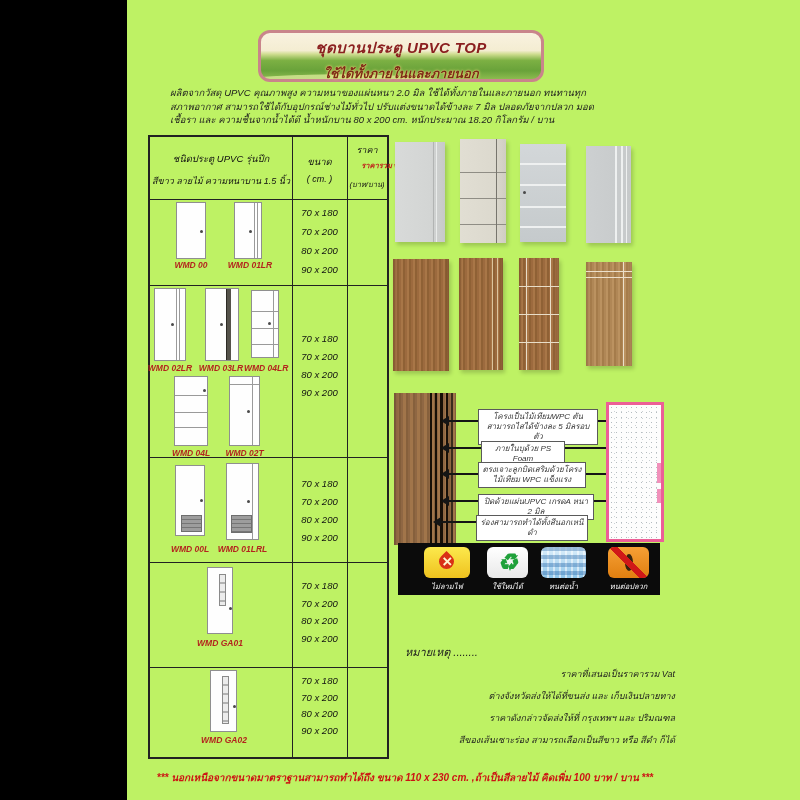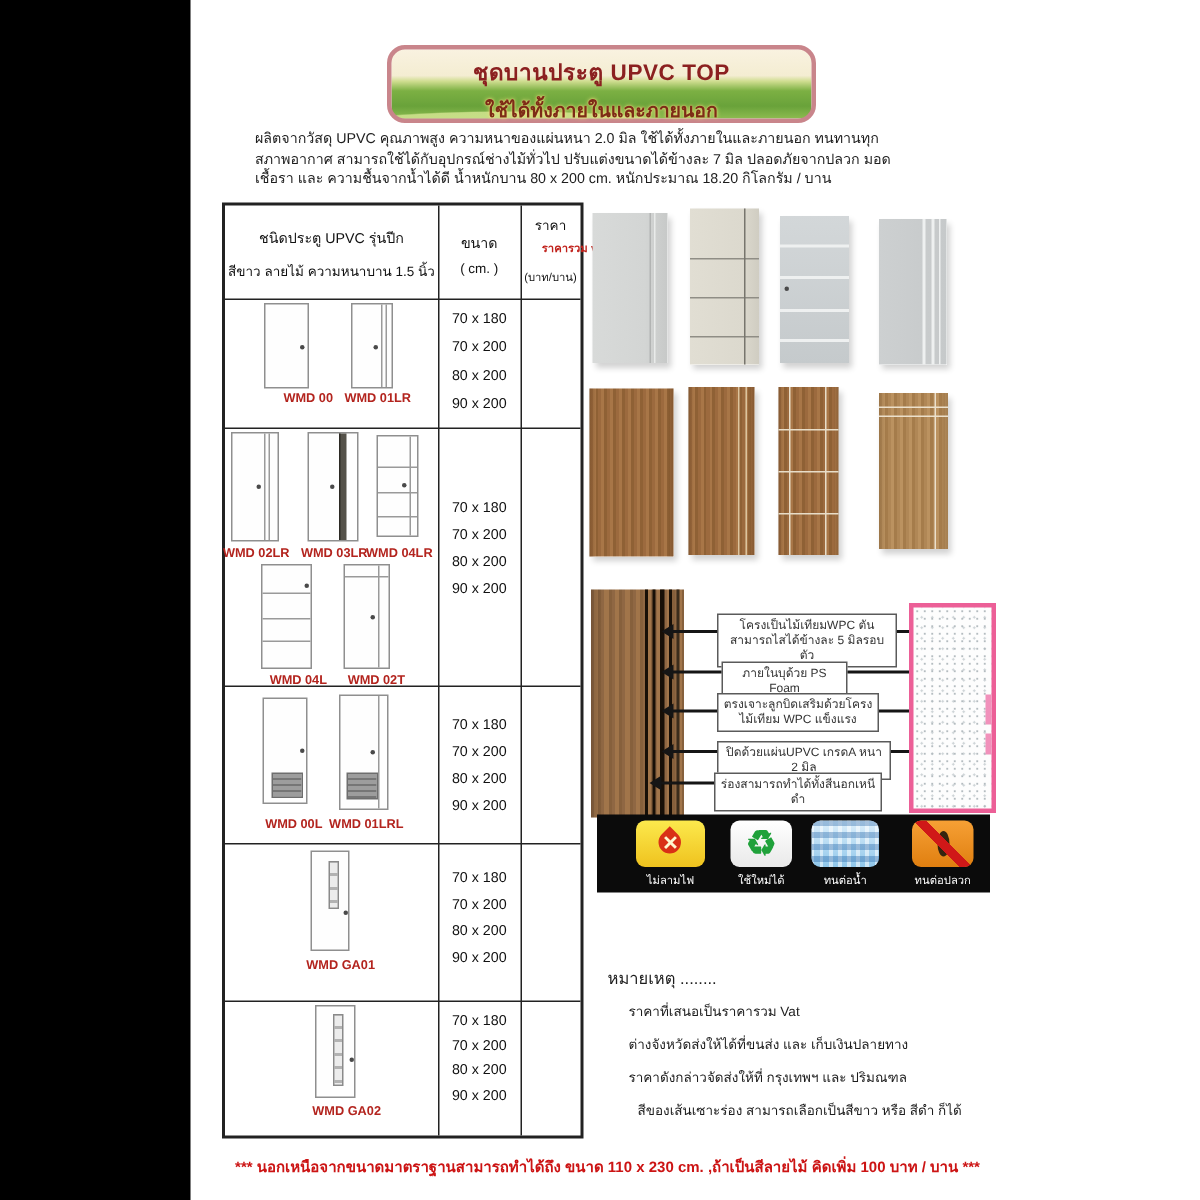--- a/index.html
+++ b/index.html
@@ -1,17 +1,17 @@
 <!DOCTYPE html>
 <html><head>
 <meta charset="utf-8">
 <style>
   html,body{margin:0;padding:0;background:#e9e9e9;}
-  #page{position:relative;width:800px;height:800px;margin:0 auto;background:#ffffff;overflow:hidden;
-        font-family:"Liberation Sans",sans-serif;color:#222;}
+  #page{position:relative;width:800px;height:800px;margin:0 auto;background:#bef264;overflow:hidden;
+        font-family:"Liberation Sans",sans-serif;color:#222;font-style:italic;}
 
   
   .left-bar{position:absolute;left:0;top:0;width:127px;height:800px;background:#000;}
 
   
   .banner{position:absolute;left:258px;top:30px;width:280px;height:46px;border:3px solid #c9858b;
           border-radius:12px;text-align:center;
           background:
             radial-gradient(130% 90% at 28% 125%, rgba(205,226,140,.9) 0 38%, rgba(205,226,140,0) 40%),
             linear-gradient(180deg,#f9f2e0 0%,#f4edd2 38%,#cfdd90 46%,#7cb043 60%,#69a23a 82%,#8cbb4f 100%);}
@@ -20,21 +20,21 @@
               text-shadow:0 0 3px #f0e07a,0 0 1px #f6e98c;}
 
   
   .desc{position:absolute;left:170px;top:86px;width:478px;font-size:9.5px;line-height:13.5px;color:#1d1d1d;}
 
   
   .tbl{position:absolute;left:148px;top:135px;width:237px;height:620px;border:2px solid #222;}
   .gl{position:absolute;background:#222;}
   .cell{position:absolute;text-align:center;font-size:9px;color:#111;}
   .red{color:#c0201a;font-weight:bold;}
-  .lbl{position:absolute;text-align:right;font-weight:bold;color:#b3241e;font-size:8.5px;white-space:nowrap;}
+  .lbl{position:absolute;text-align:center;font-weight:bold;color:#b3241e;font-size:8.5px;white-space:nowrap;}
   .sizes{position:absolute;left:142px;width:55px;text-align:center;font-size:9.5px;color:#111;}
   .sizes span{display:block;}
 
   
   .tdoor{position:absolute;border:1px solid #8f8f8f;background:#fefefe;box-sizing:border-box;}
   .vl{position:absolute;top:0;bottom:0;width:1px;background:#9a9a9a;}
   .vl.dark{width:4px;background:#55524a;border-left:1px solid #2c2a24;}
   .hl{position:absolute;left:0;right:0;height:1px;background:#9a9a9a;}
   .knob{position:absolute;width:3px;height:3px;border-radius:50%;background:#4a4a4a;}
   .louver{position:absolute;border:1px solid #6e6e6e;
@@ -82,21 +82,21 @@
           font-size:17px;line-height:29px;font-weight:bold;color:#fff6cf;}
   .recycle-glyph{position:absolute;left:0;right:0;top:0;bottom:0;text-align:center;
                  font-size:23px;line-height:31px;color:#1fa13a;font-weight:bold;}
   .bug{position:absolute;left:17px;top:7px;width:8px;height:17px;background:#35240f;border-radius:50%;}
   .no-slash{position:absolute;left:0;top:0;right:0;bottom:0;
             background:linear-gradient(45deg,transparent 44%,#d01818 44% 56%,transparent 56%);}
 
   
   .notes{position:absolute;left:405px;top:643px;width:270px;font-size:9px;color:#1d1d1d;}
   .notes .nh{font-size:11px;margin-bottom:6px;}
-  .notes .ni{margin-left:14px;margin-bottom:8px;}
+  .notes .ni{margin-left:14px;margin-bottom:8px;text-align:right;}
   .footer{position:absolute;left:140px;top:770px;width:530px;text-align:center;
           font-size:10px;font-weight:bold;color:#cc1414;}
 </style>
 </head>
 <body>
 
 <div id="page">
 
   <div class="left-bar"></div>
 

